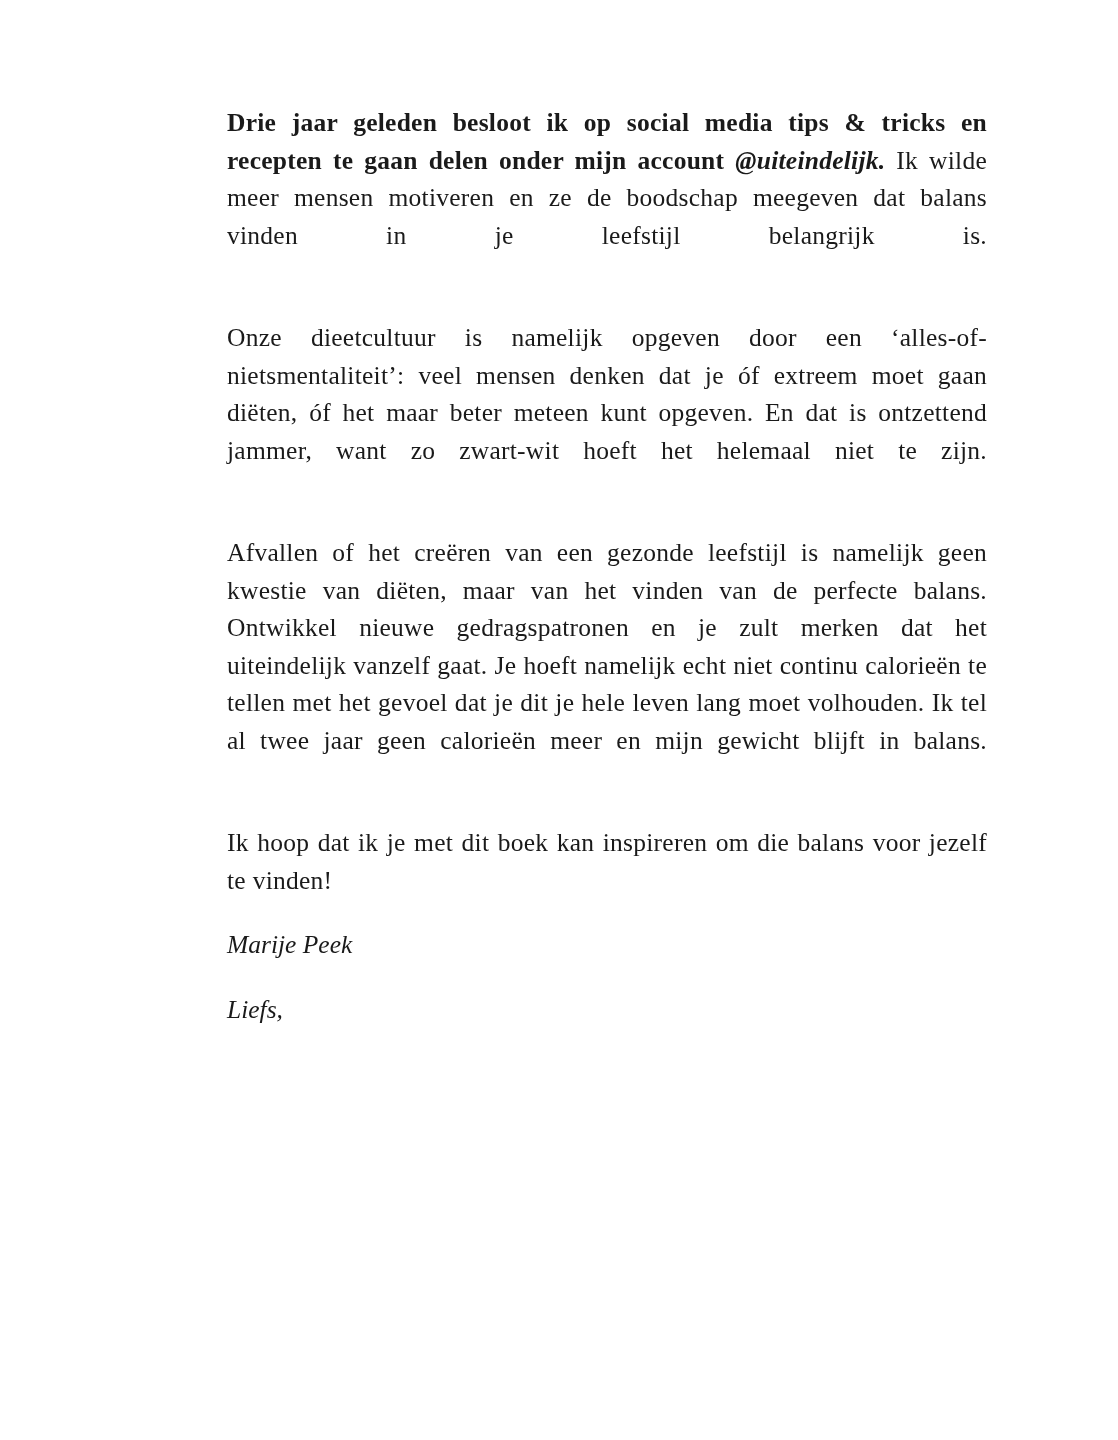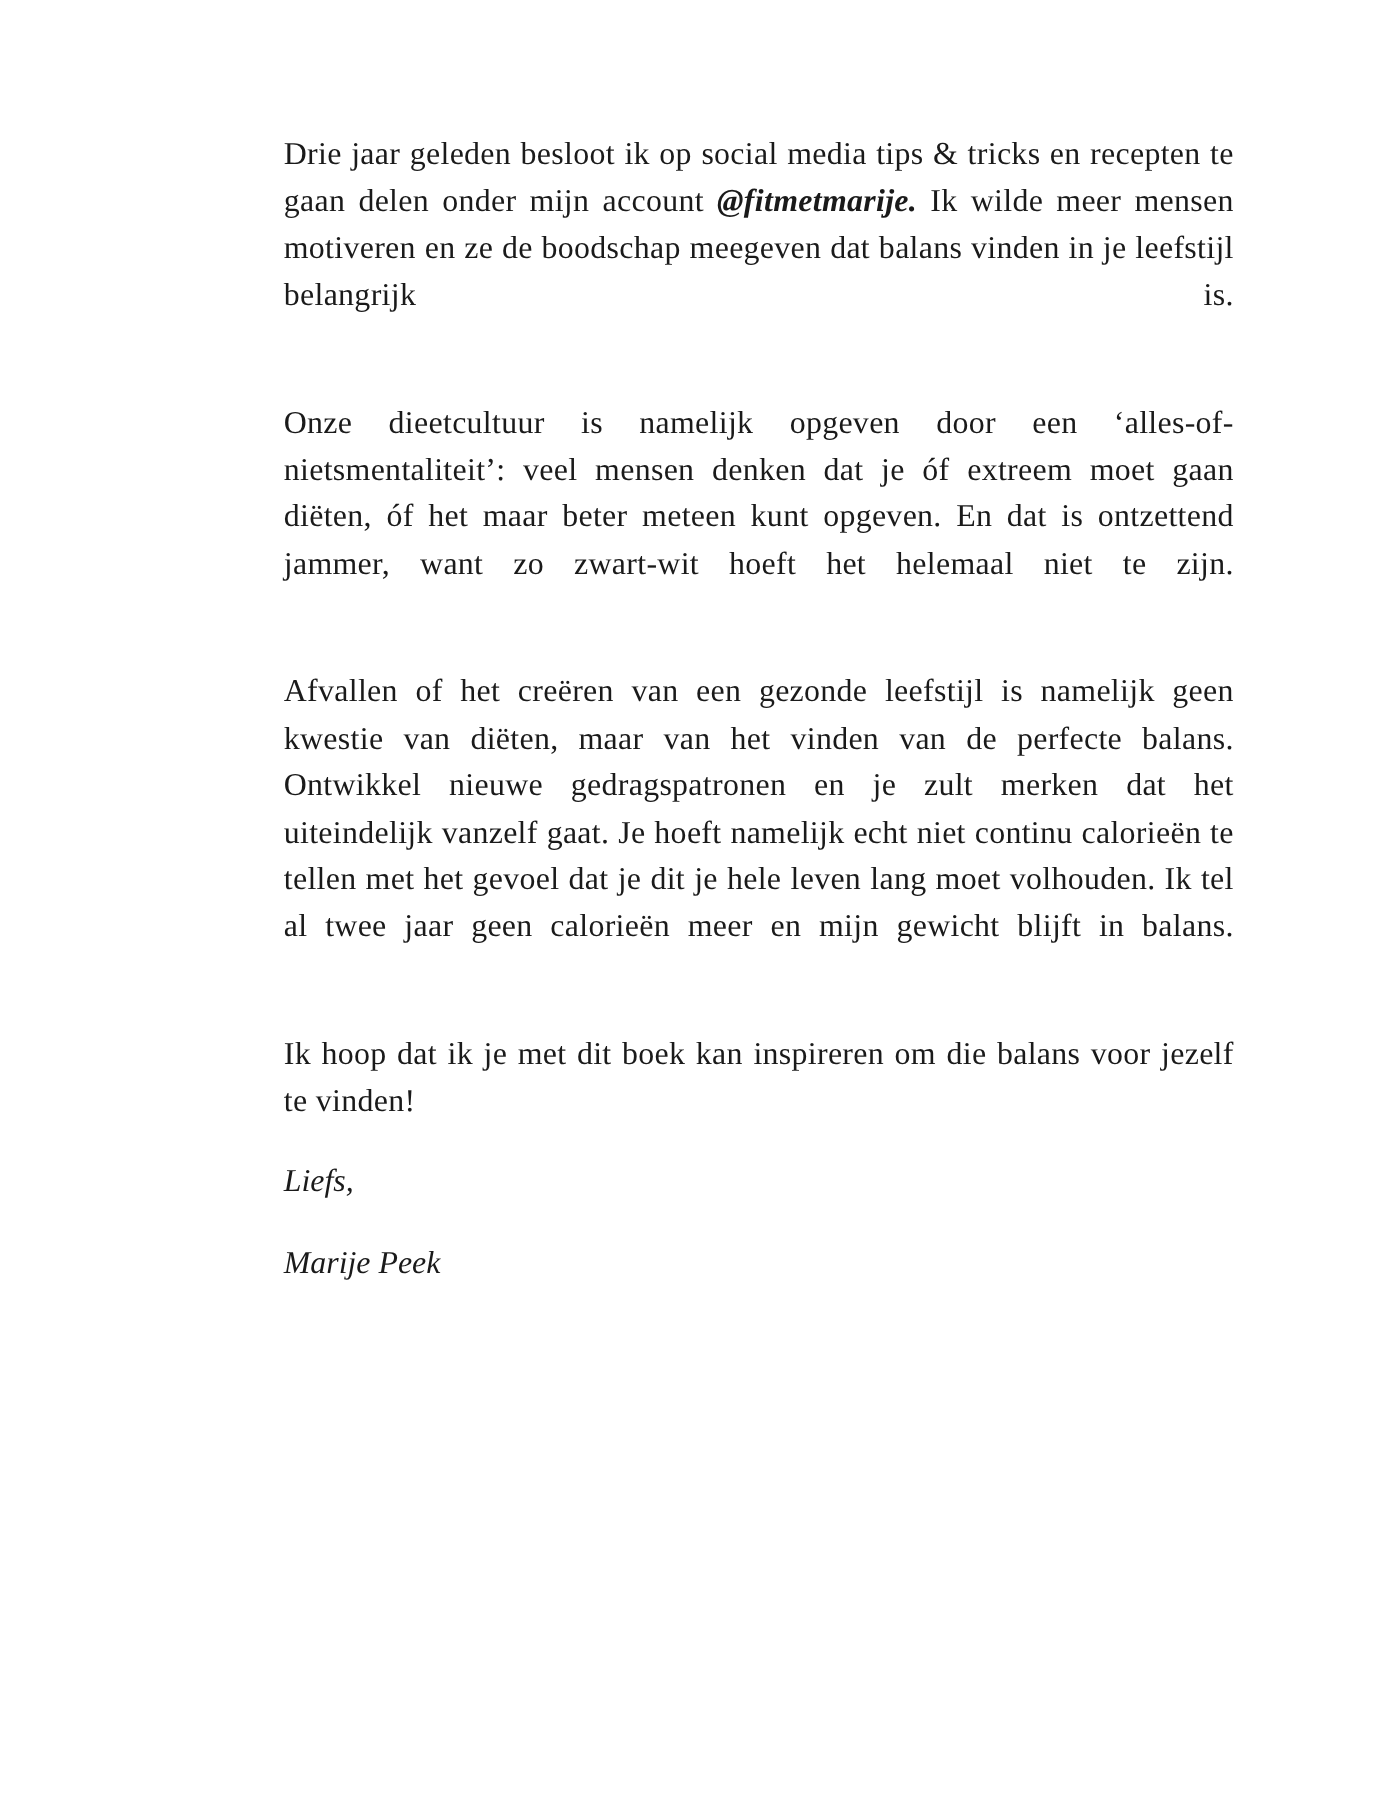--- a/index.html
+++ b/index.html
@@ -42,21 +42,21 @@
     letter-spacing: 0.01em;
     word-spacing: 0.005em;
   }
 
   .para:last-child {
     margin-bottom: 0;
   }
 
   
   .para .lead {
-    font-weight: normal;
+    font-weight: bold;
   }
   .para .lead-handle {
     font-weight: bold;
     font-style: italic;
   }
 
   .signature-block {
     margin-top: 25px;
   }
   .sig-line {
@@ -78,28 +78,28 @@
   }
   .para.no-stretch::after { content: none; display: none; }
 </style>
 </head>
 <body>
 
 <div class="page">
 
   <div class="text-column">
 
-    <p class="para"><span class="lead">Drie jaar geleden besloot ik op social media tips &amp; tricks en recepten te gaan delen onder mijn account </span><span class="lead-handle">@fitmetmarije.</span><span> Ik wilde meer mensen motiveren en ze de boodschap meegeven dat balans vinden in je leefstijl belangrijk is.</span></p>
+    <p class="para"><span class="lead">Drie jaar geleden besloot ik op social media tips &amp; tricks en recepten te gaan delen onder mijn account </span><span class="lead-handle">@uiteindelijk.</span><span> Ik wilde meer mensen motiveren en ze de boodschap meegeven dat balans vinden in je leefstijl belangrijk is.</span></p>
 
     <p class="para">Onze dieetcultuur is namelijk opgeven door een ‘alles-of-nietsmentaliteit’: veel mensen denken dat je óf extreem moet gaan diëten, óf het maar beter meteen kunt opgeven. En dat is ontzettend jammer, want zo zwart-wit hoeft het helemaal niet te zijn.</p>
 
     <p class="para">Afvallen of het creëren van een gezonde leefstijl is namelijk geen kwestie van diëten, maar van het vinden van de perfecte balans. Ontwikkel nieuwe gedragspatronen en je zult merken dat het uiteindelijk vanzelf gaat. Je hoeft namelijk echt niet continu calorieën te tellen met het gevoel dat je dit je hele leven lang moet volhouden. Ik tel al twee jaar geen calorieën meer en mijn gewicht blijft in balans.</p>
 
     <p class="para no-stretch">Ik hoop dat ik je met dit boek kan inspireren om die balans voor jezelf te vinden!</p>
 
     <div class="signature-block">
+      <p class="sig-line">Marije Peek</p>
       <p class="sig-line">Liefs,</p>
-      <p class="sig-line">Marije Peek</p>
     </div>
 
   </div>
 
 </div>
 
 </body></html>

